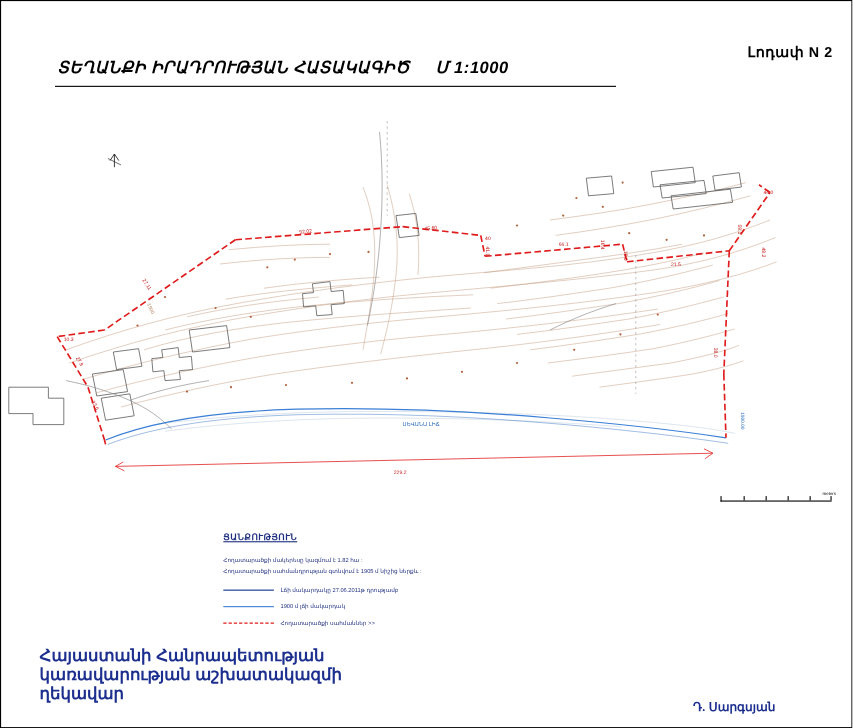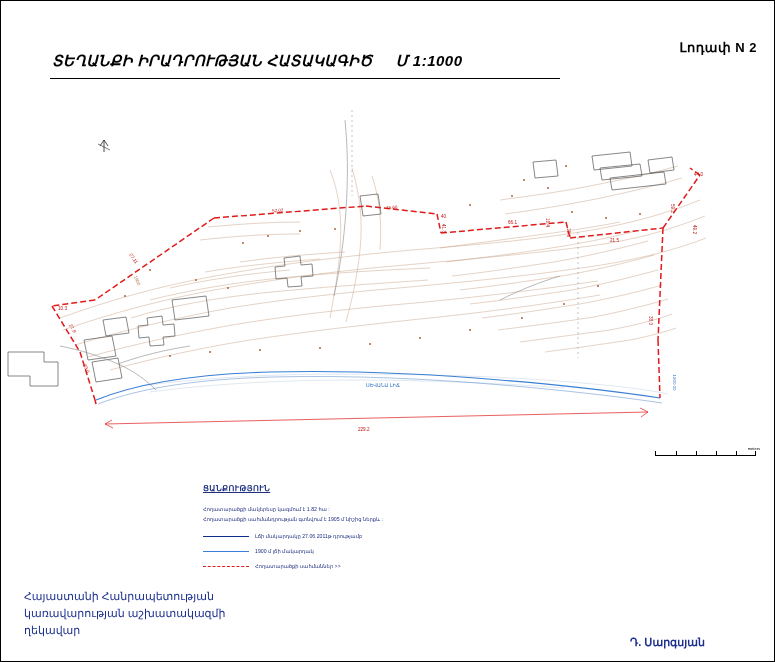--- a/index.html
+++ b/index.html
@@ -91,26 +91,26 @@
   }
   .legend-row.r1 { left: 203px; top: 531px; }
   .legend-row.r2 { left: 203px; top: 546px; }
   .legend-row.r3 { left: 203px; top: 561px; }
   .sw-blue-dark { border-top: 1.6px solid #0b2f8a; }
   .sw-blue-light { border-top: 1.2px solid #3a7fd5; }
   .sw-red-dash { border-top: 1.4px dashed #e01b1b; }
 
   .footer-left {
     position: absolute;
-    left: 24px;
+    left: 36px;
     top: 588px;
-    font-size: 11px;
+    font-size: 15px;
     line-height: 17px;
     color: #1c2f8f;
-    font-weight: normal;
+    font-weight: bold;
     white-space: pre;
   }
   .footer-right {
     position: absolute;
     right: 70px;
     top: 636px;
     font-size: 11px;
     color: #1c2f8f;
     font-weight: bold;
   }

